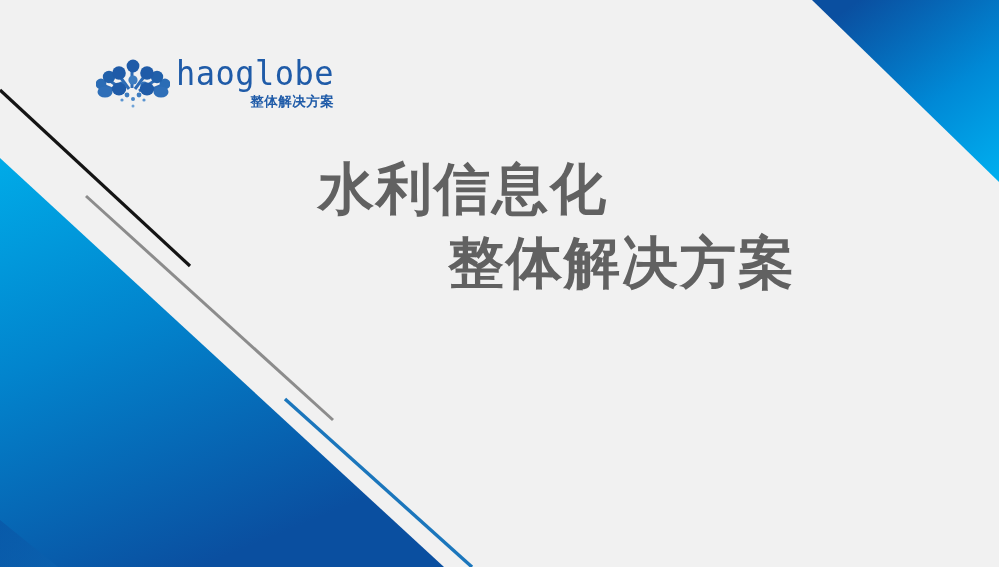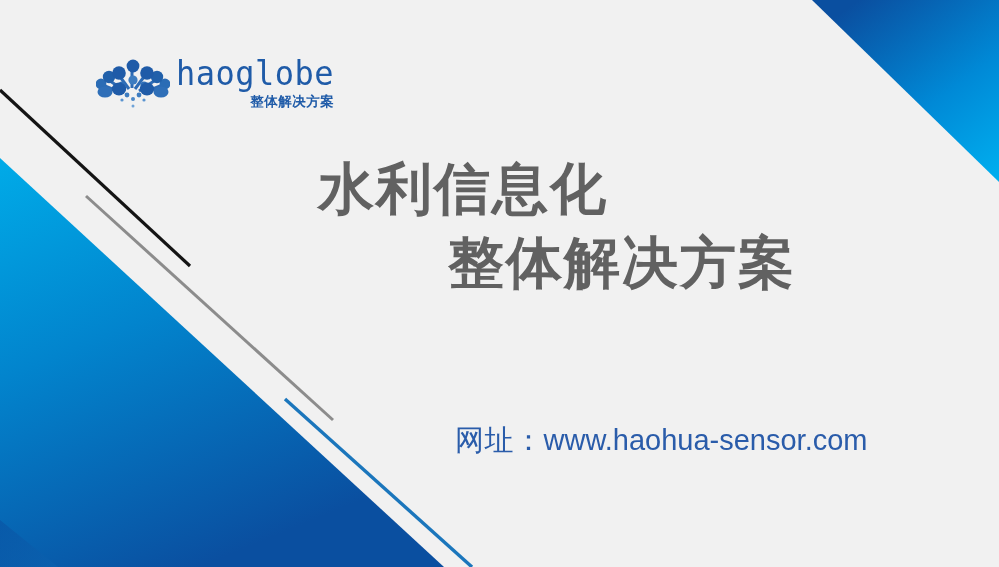--- a/index.html
+++ b/index.html
@@ -182,17 +182,14 @@
       <div class="logo-wordmark">haoglobe</div>
       <div class="logo-cn">整体解决方案</div>
     </div>
   </div>
 
   <div class="title-block">
     <div class="title-line title-line-1">水利信息化</div>
     <div class="title-line title-line-2">整体解决方案</div>
   </div>
 
-  <div class="url-line">
-    <span class="url-label">网址：</span><span class="url-value">www.haohua-sensor.com</span>
-  </div>
 
 </div>
 
 </body></html>

